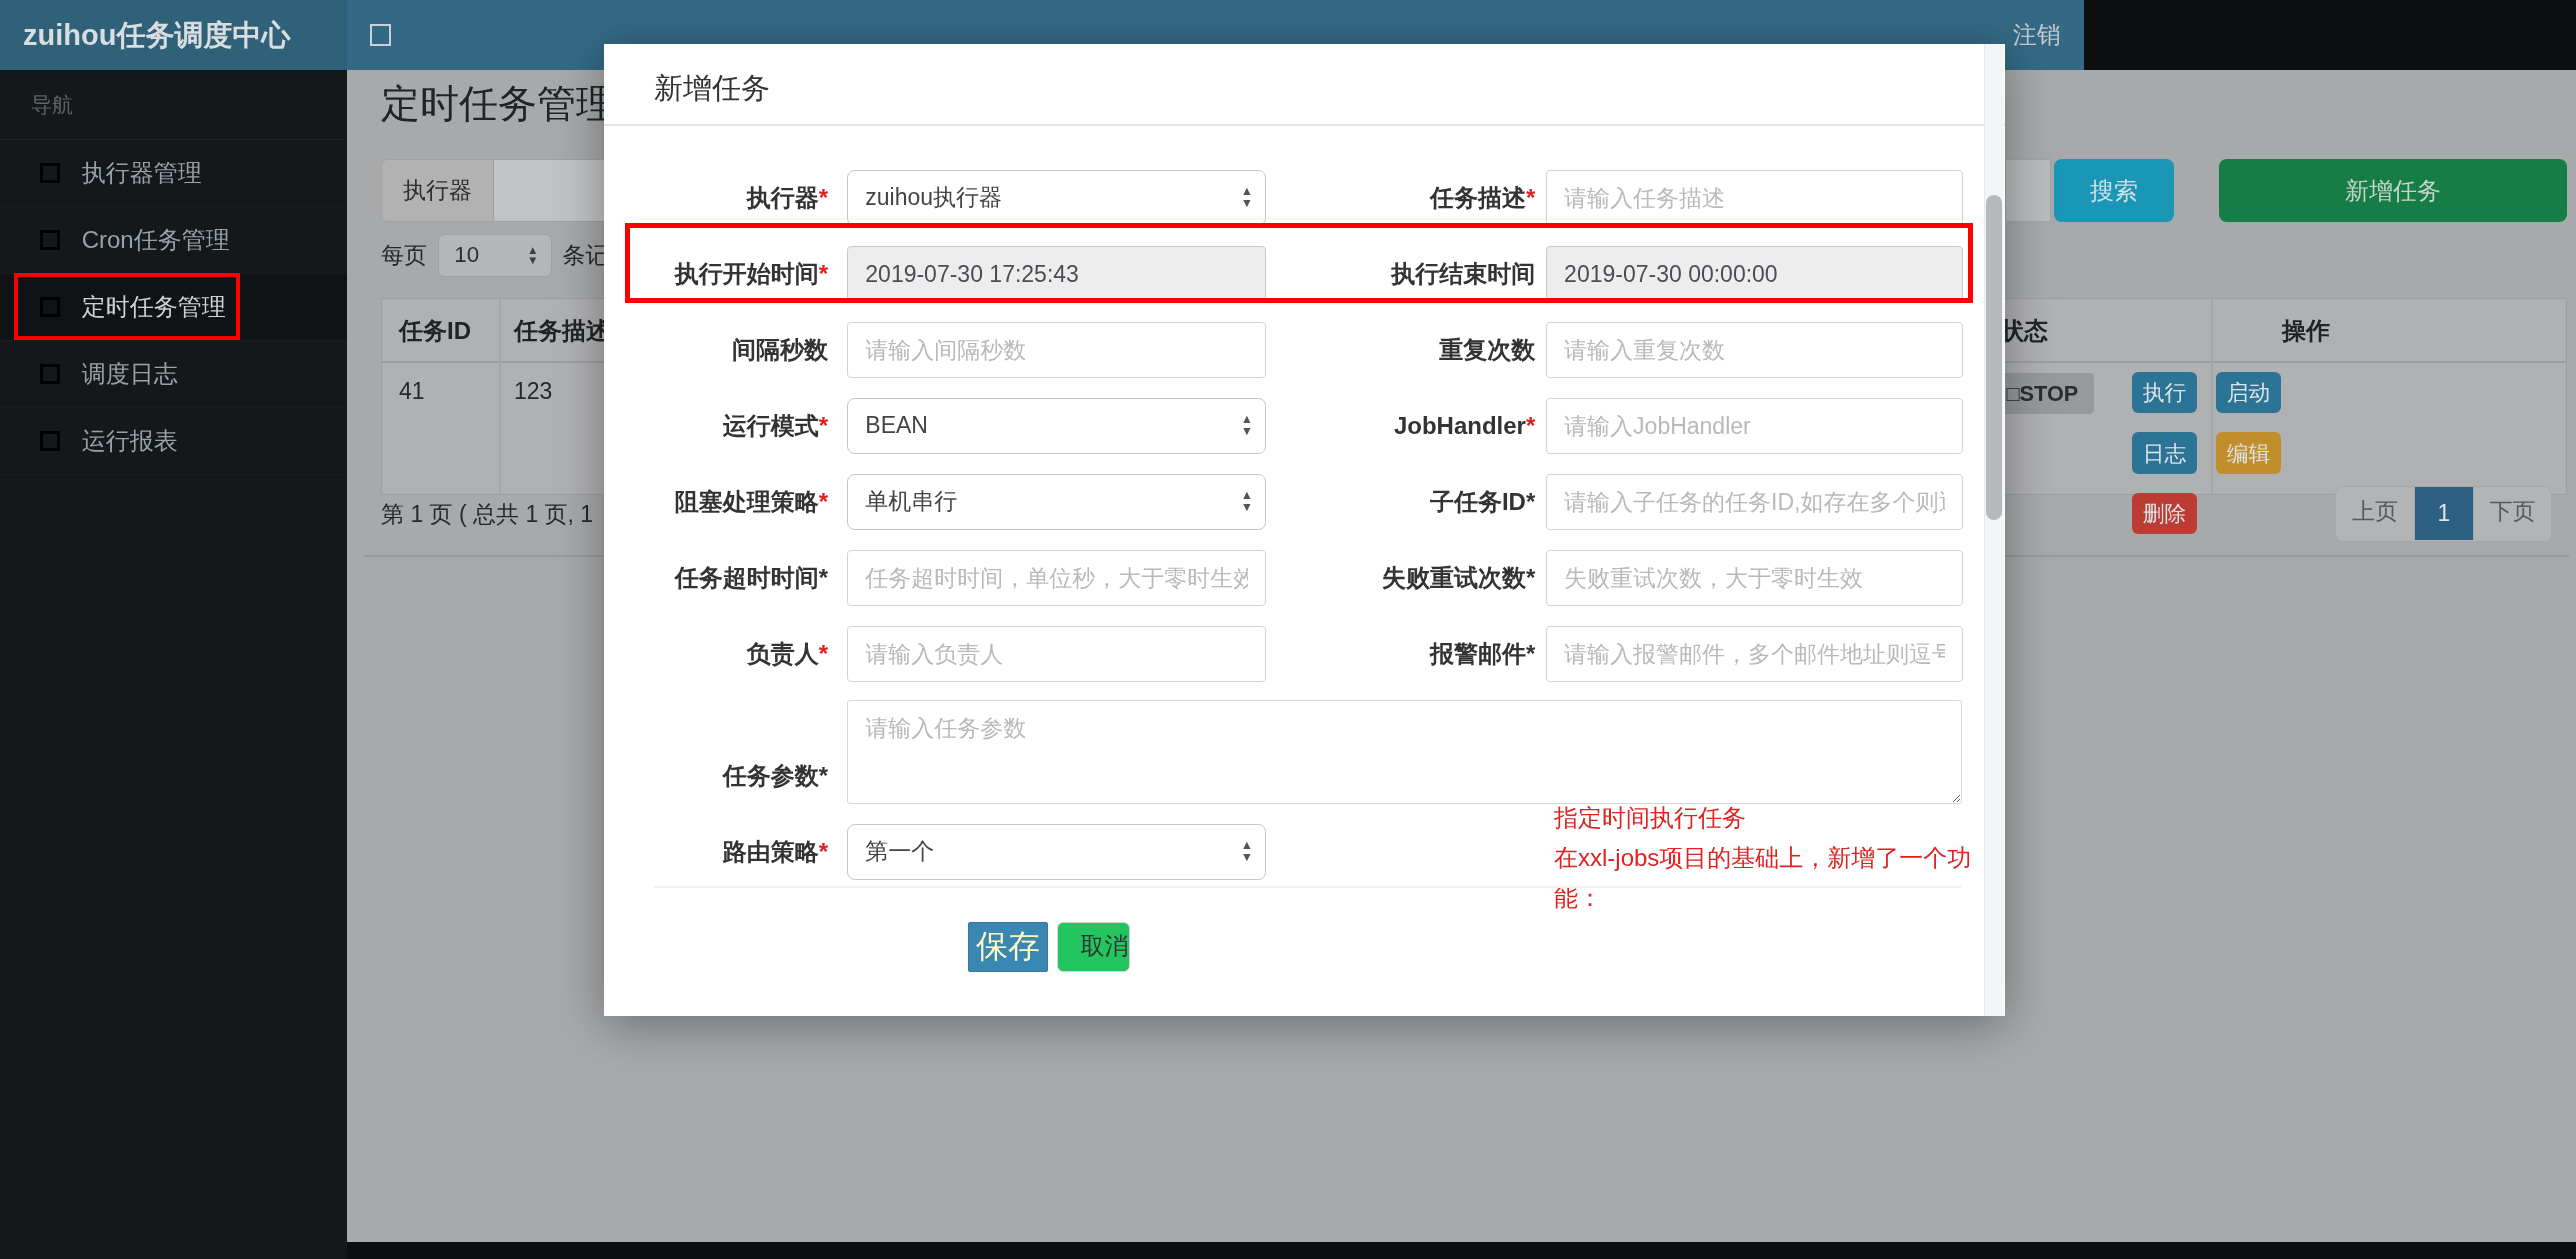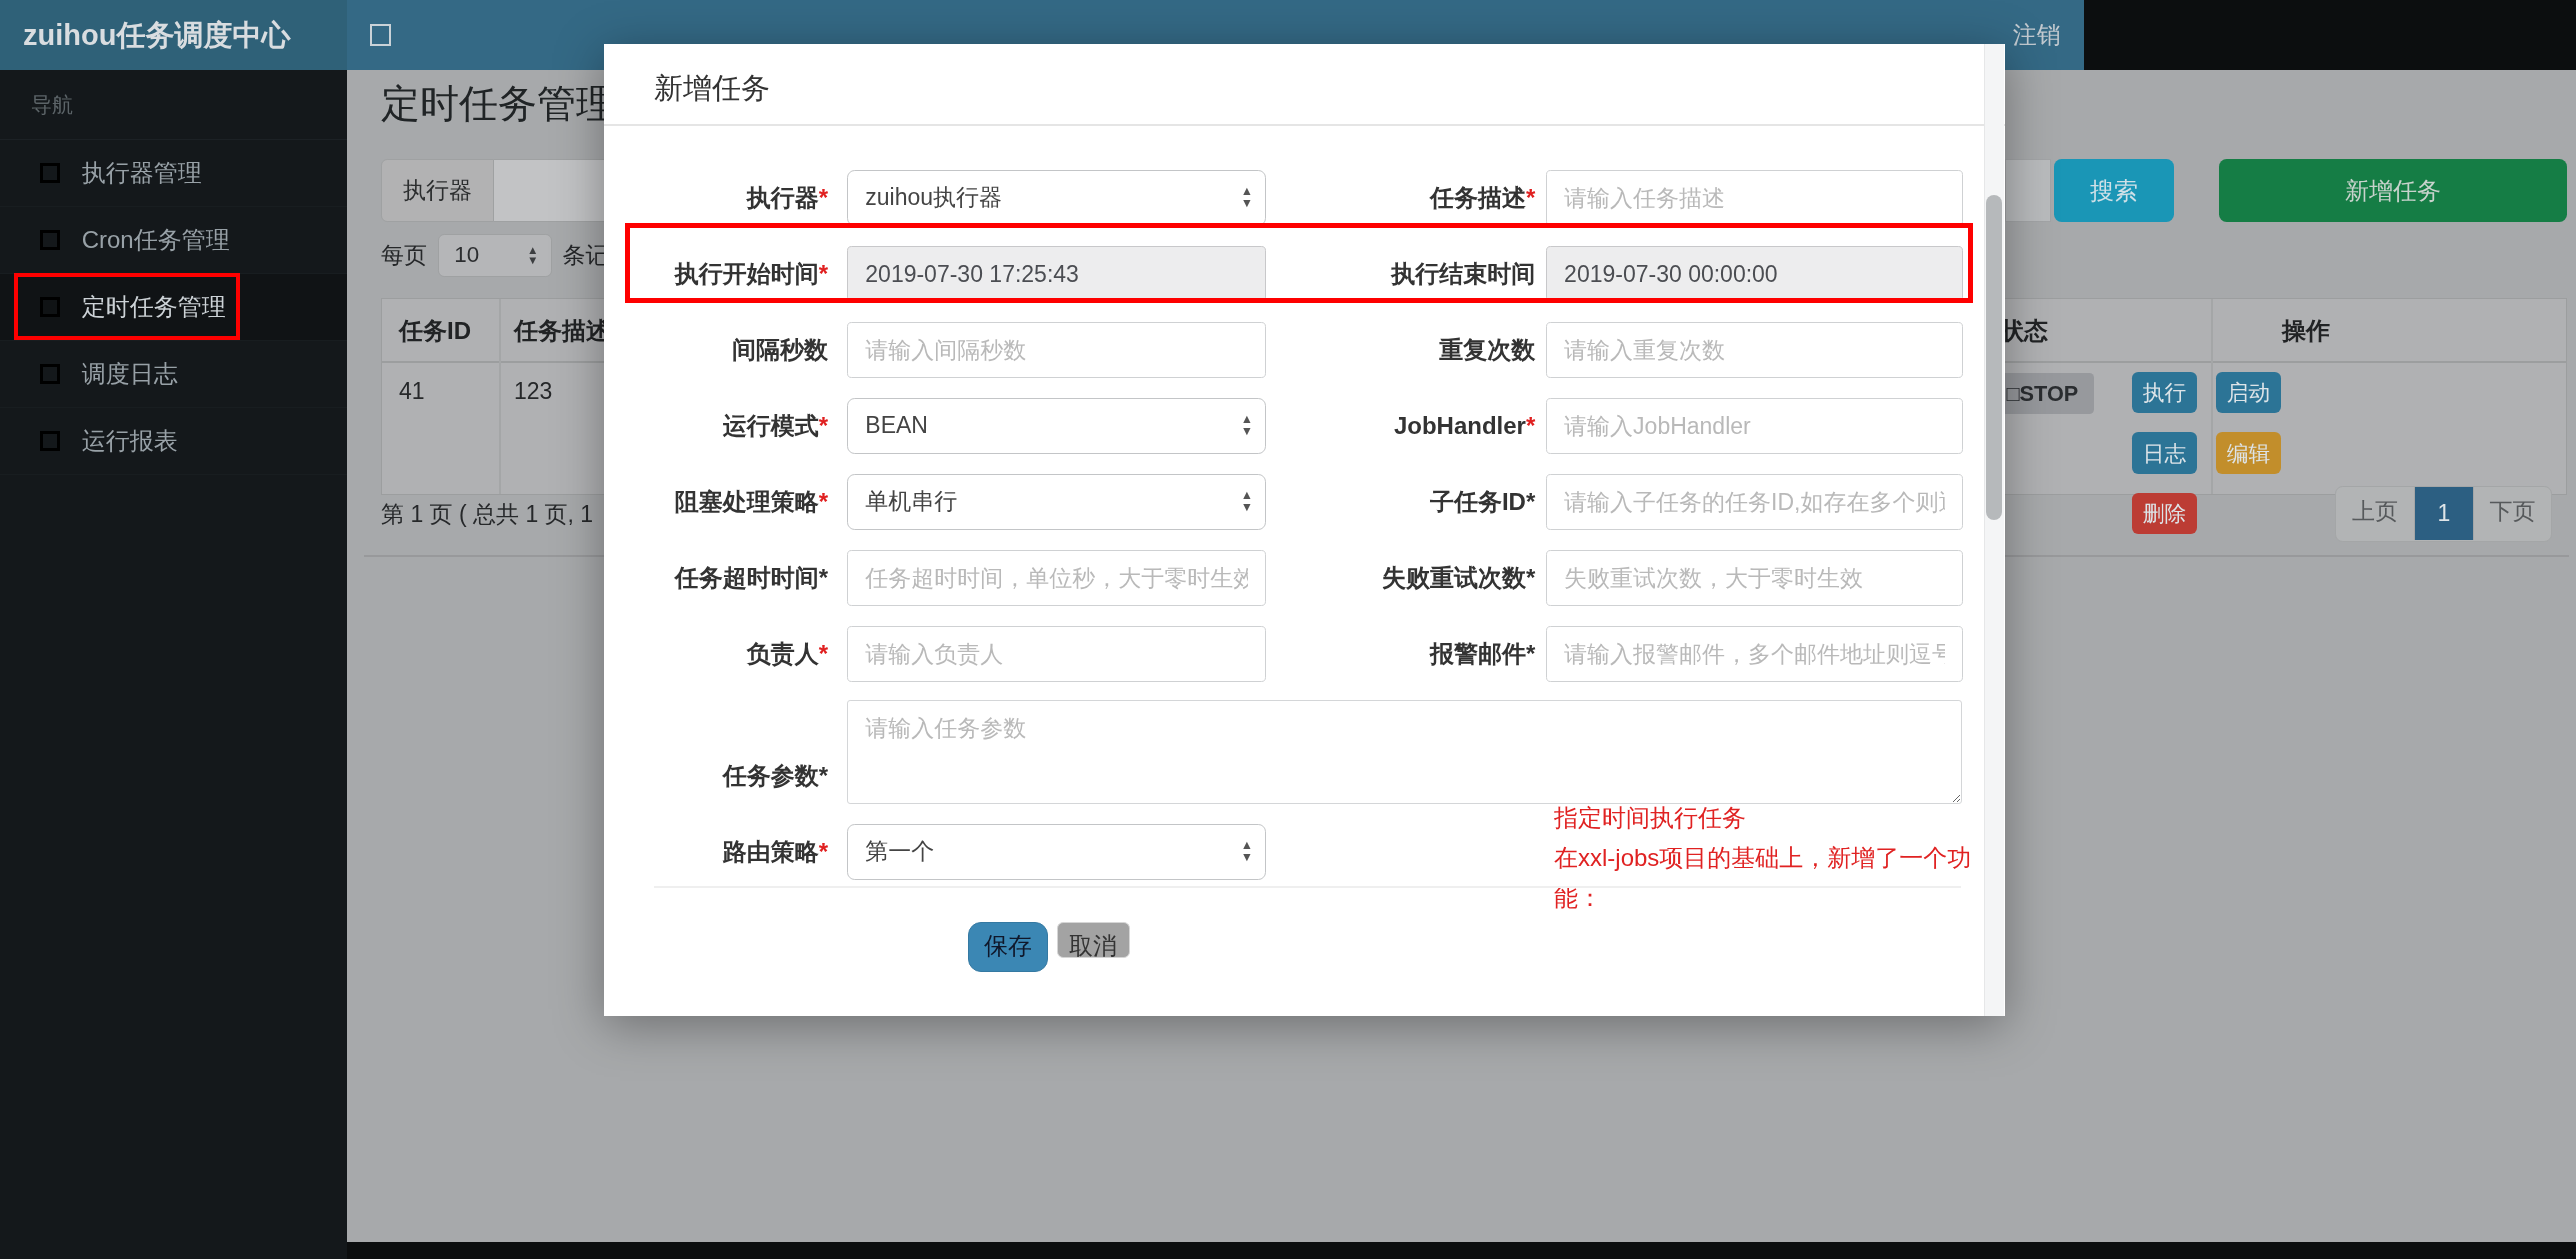--- a/index.html
+++ b/index.html
@@ -88,24 +88,24 @@
   .msel { position:relative; height:56px; border:1.5px solid #c3c5c7; border-radius:7.7px; background:#fff;
           line-height:53px; padding-left:17px; font-size:23px; color:#444; }
   .sel-caret span { font-size:12.4px; line-height:11.6px; color:#555; }
   .mta { width:1115px; height:104px; margin-left:19.3px; border:1.5px solid #d4d6d8; border-radius:3.1px;
          padding:12.4px 17px; font-size:23px; color:#444; font-family:inherit; resize:both; }
   .mta::placeholder { color:#b9b9b9; opacity:1; }
   .m-note { position:absolute; left:950px; top:754px; width:445px; font-size:24px; line-height:40px;
             color:#e02222; font-weight:500; }
   .m-div2 { position:absolute; left:50px; top:842px; width:1307px; height:1.5px; background:#efefef; }
   .m-btns { position:absolute; left:364px; top:878px; display:flex; }
-  .btn-save { width:80px; height:50px; background:#3b87b4; border:1.5px solid #3579a2; border-radius:13px;
-              color:#0f172a; font-size:24px; text-align:center; line-height:46px; }
-  .btn-cancel { width:73px; height:36px; background:#a3a3a3; border:1.5px solid #d6d6d6; border-radius:6.2px;
-                color:#333; font-size:24px; text-align:center; line-height:46px; margin-left:8.5px; }
+  .btn-save { width:80px; height:50px; background:#3b87b4; border:1.5px solid #3579a2; border-radius:2px;
+              color:#fef9c3; font-size:32px; text-align:center; line-height:46px; }
+  .btn-cancel { width:73px; height:50px; background:#22c55e; border:1.5px solid #d6d6d6; border-radius:6.2px;
+                color:#333; font-size:24px; text-align:right; line-height:46px; margin-left:8.5px; }
   .m-scroll { position:absolute; right:1.5px; top:0; width:20px; height:972px; background:#f4f5f6; border-left:1.5px solid #e6e7e8; }
   .m-thumb { position:absolute; left:1.5px; top:151px; width:15.5px; height:325px; background:#b6b9bb; border-radius:9.3px; }
 
   
   .anno1 { position:absolute; left:14px; top:273px; width:226px; height:67px; border:4.6px solid #fe0000; z-index:50; }
   .anno2 { position:absolute; left:625px; top:223px; width:1348px; height:80px; border:5.4px solid #fe0000; z-index:50; }
 </style>
 </head>
 <body>
 

